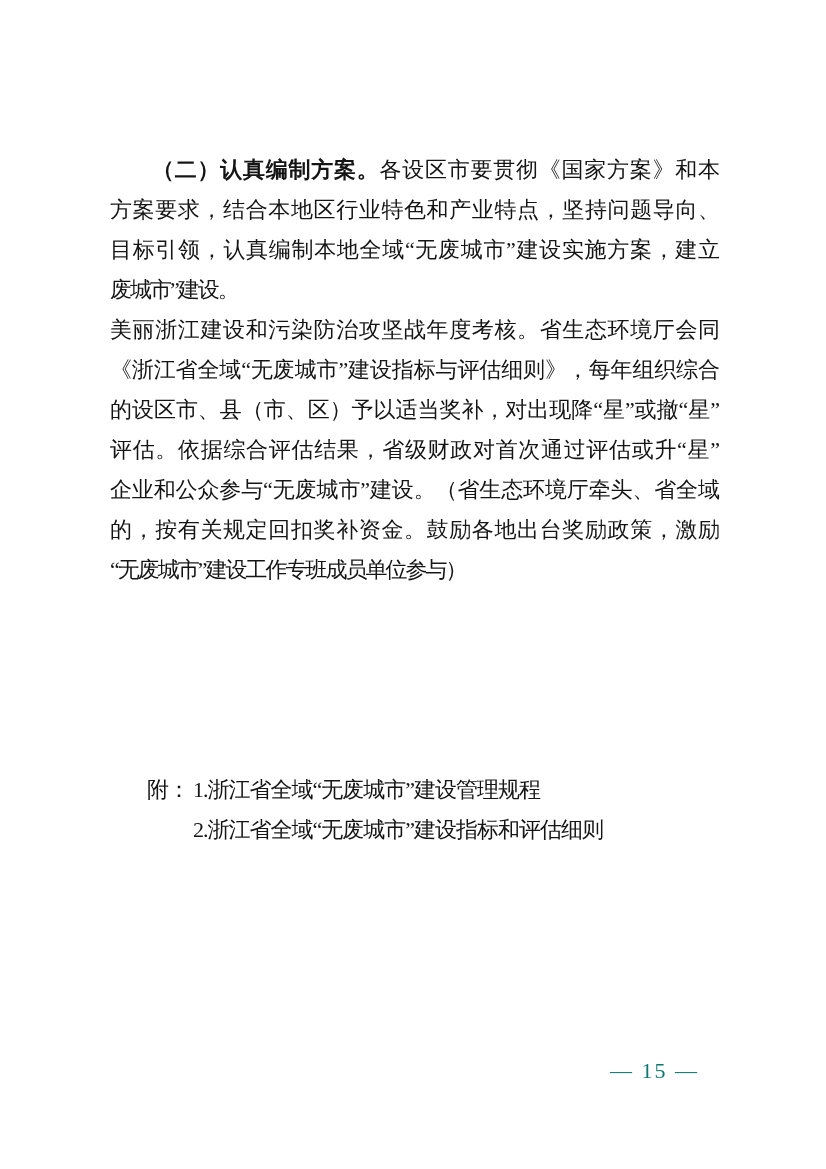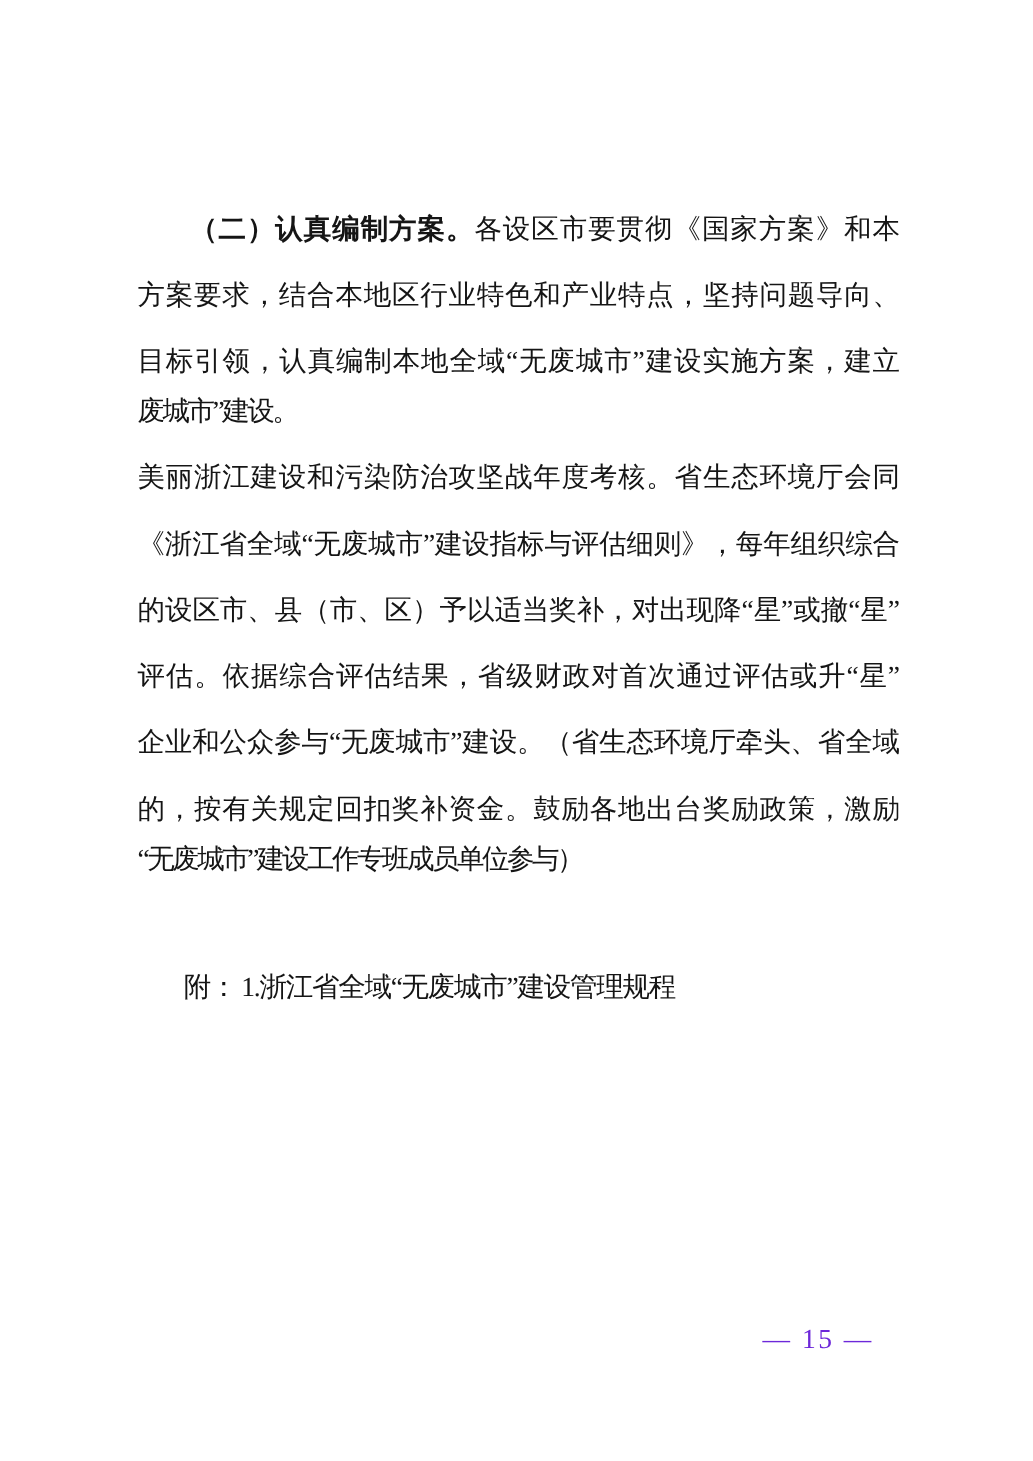--- a/index.html
+++ b/index.html
@@ -26,21 +26,20 @@
     height: 40px;
     line-height: 40px;
     font-size: 22px;
     letter-spacing: -2px;
     white-space: nowrap;
   }
   .line.fill {
     white-space: normal;
     text-align: justify;
     text-align-last: justify;
-    margin-top: 13px;
   }
   .line.indent {
     text-indent: 42px;
   }
   .seg.bold {
     font-weight: 700;
   }
   .attachments {
     position: absolute;
     left: 147px;
@@ -61,21 +60,21 @@
     padding-left: 46px;
   }
   .page-number {
     position: absolute;
     top: 1056px;
     left: 610px;
     height: 30px;
     line-height: 30px;
     font-size: 22px;
     letter-spacing: 2px;
-    color: #6d28d9;
+    color: #0f766e;
     white-space: nowrap;
   }
 </style>
 </head>
 <body>
 
 <div class="page">
 
   <div class="doc-body">
       <div class="line indent fill"><span class="seg bold">（二）认真编制方案。</span><span class="seg">各设区市要贯彻《国家方案》和本</span></div>
@@ -89,17 +88,20 @@
       <div class="line fill"><span class="seg">企业和公众参与“无废城市”建设。（省生态环境厅牵头、省全域</span></div>
       <div class="line fill"><span class="seg">的，按有关规定回扣奖补资金。鼓励各地出台奖励政策，激励</span></div>
       <div class="line"><span class="seg">“无废城市”建设工作专班成员单位参与）</span></div>
     </div>
 
   <div class="attachments">
     <div class="att-row">
       <span class="att-label">附：</span>
       <span class="att-item">1.浙江省全域“无废城市”建设管理规程</span>
     </div>
+    <div class="att-row second">
+      <span class="att-item">2.浙江省全域“无废城市”建设指标和评估细则</span>
+    </div>
   </div>
 
   <div class="page-number">— 15 —</div>
 
 </div>
 
 </body></html>

